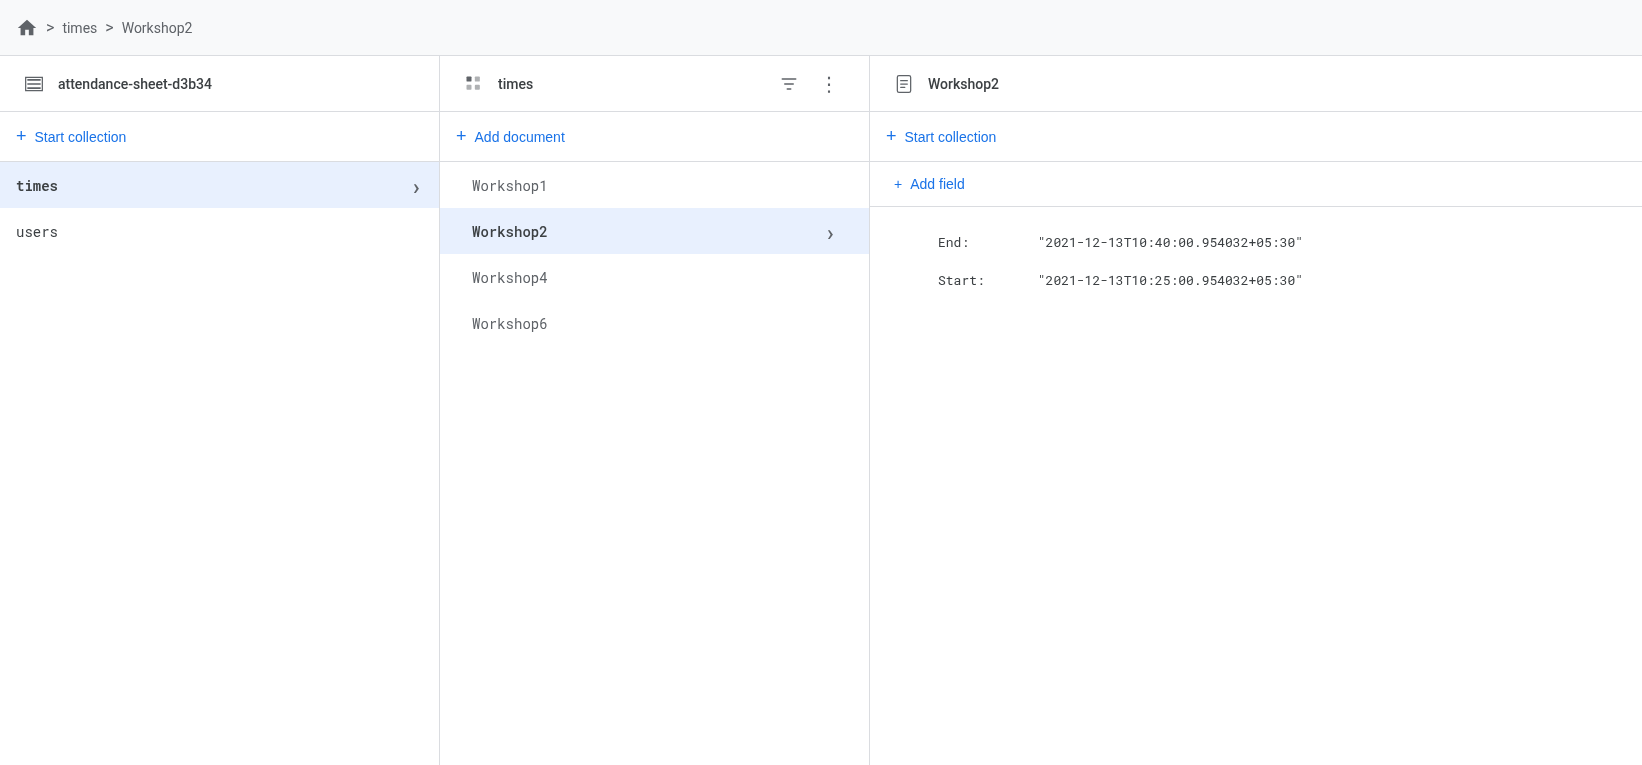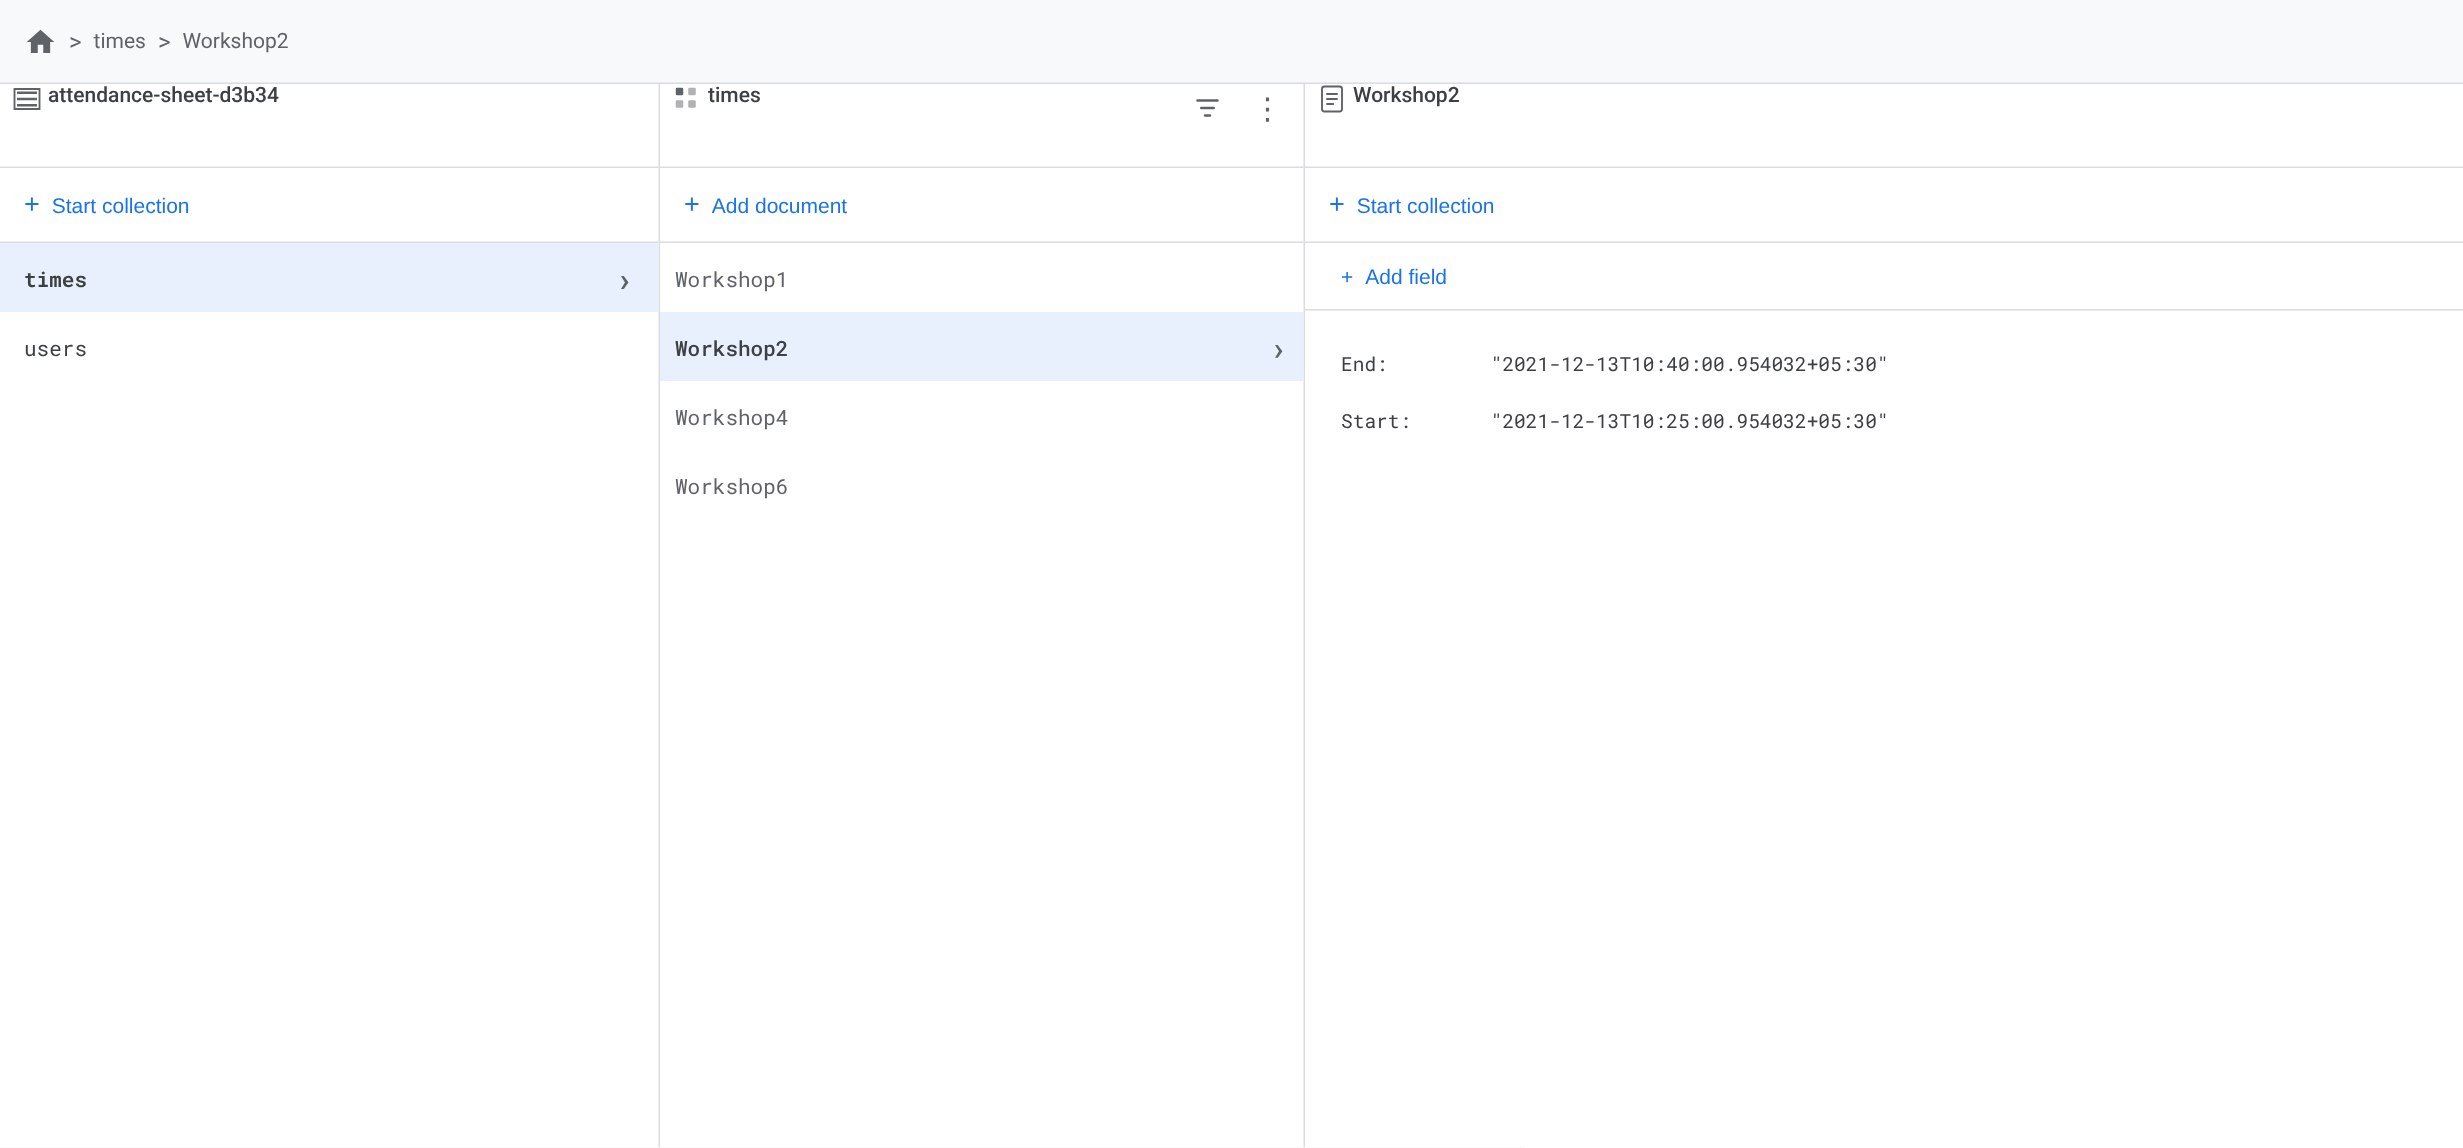--- a/index.html
+++ b/index.html
@@ -62,25 +62,25 @@
     .col-fields {
       flex: 1;
       background: #fff;
       display: flex;
       flex-direction: column;
     }
 
     
     .col-header {
       display: flex;
-      align-items: flex-start;
+      align-items: center;
       height: 56px;
-      padding: 0 8px;
+      padding: 0 24px;
       border-bottom: 1px solid #dadce0;
-      gap: 4px;
+      gap: 14px;
     }
     .col-header-title {
       font-size: 14px;
       font-weight: 500;
       color: #3c4043;
       flex: 1;
     }
     .col-header-actions {
       display: flex;
       gap: 8px;
@@ -142,21 +142,21 @@
     .sidebar-item .chevron {
       margin-left: auto;
       color: #5f6368;
       font-size: 16px;
     }
 
     
     .doc-item {
       display: flex;
       align-items: center;
-      padding: 0 10px;
+      padding: 0 32px;
       height: 46px;
       cursor: pointer;
       font-size: 14px;
       color: #5f6368;
       font-family: 'Roboto Mono', monospace;
       text-align: center;
     }
     .doc-item.active {
       background: #e8f0fe;
       color: #3c4043;
@@ -172,20 +172,21 @@
     .field-section {
       padding: 16px 24px;
     }
     .field-row {
       display: flex;
       align-items: flex-start;
       padding: 10px 0;
       font-size: 13px;
       font-family: 'Roboto Mono', monospace;
       gap: 16px;
+      margin-left: 44px;
     }
     .field-key {
       color: #3c4043;
       white-space: nowrap;
       min-width: 60px;
     }
     .field-value {
       color: #3c4043;
     }
 

